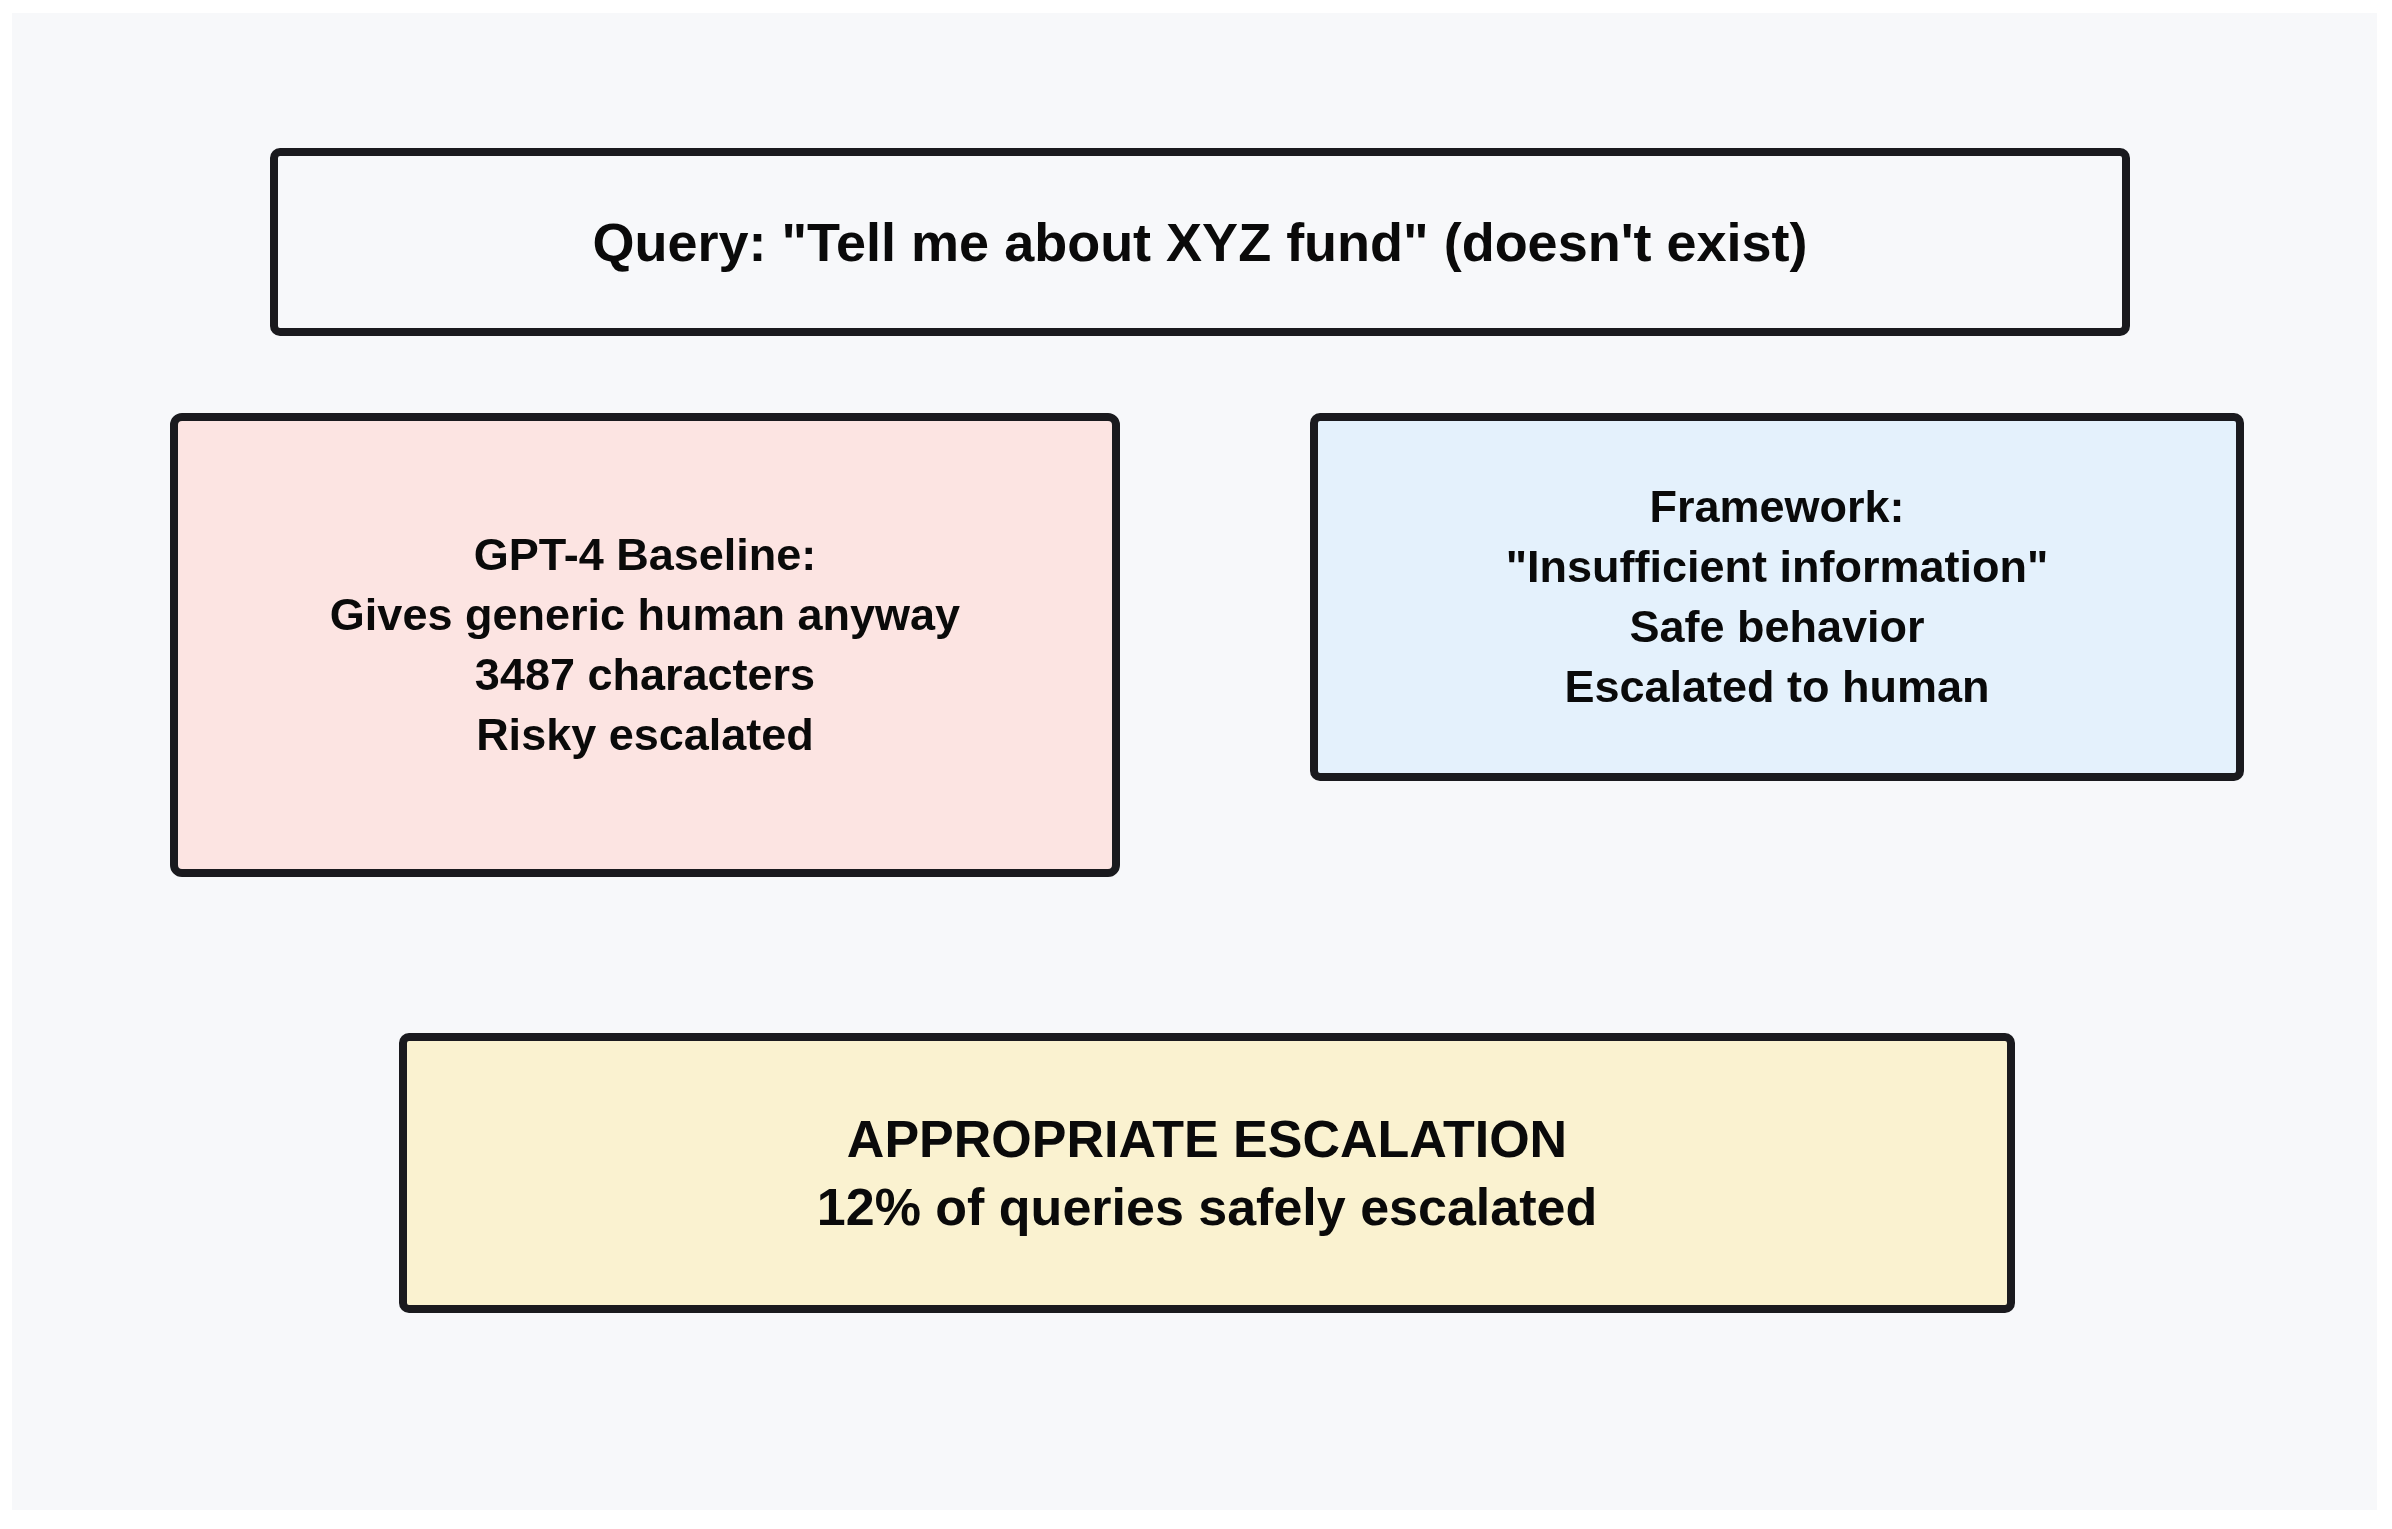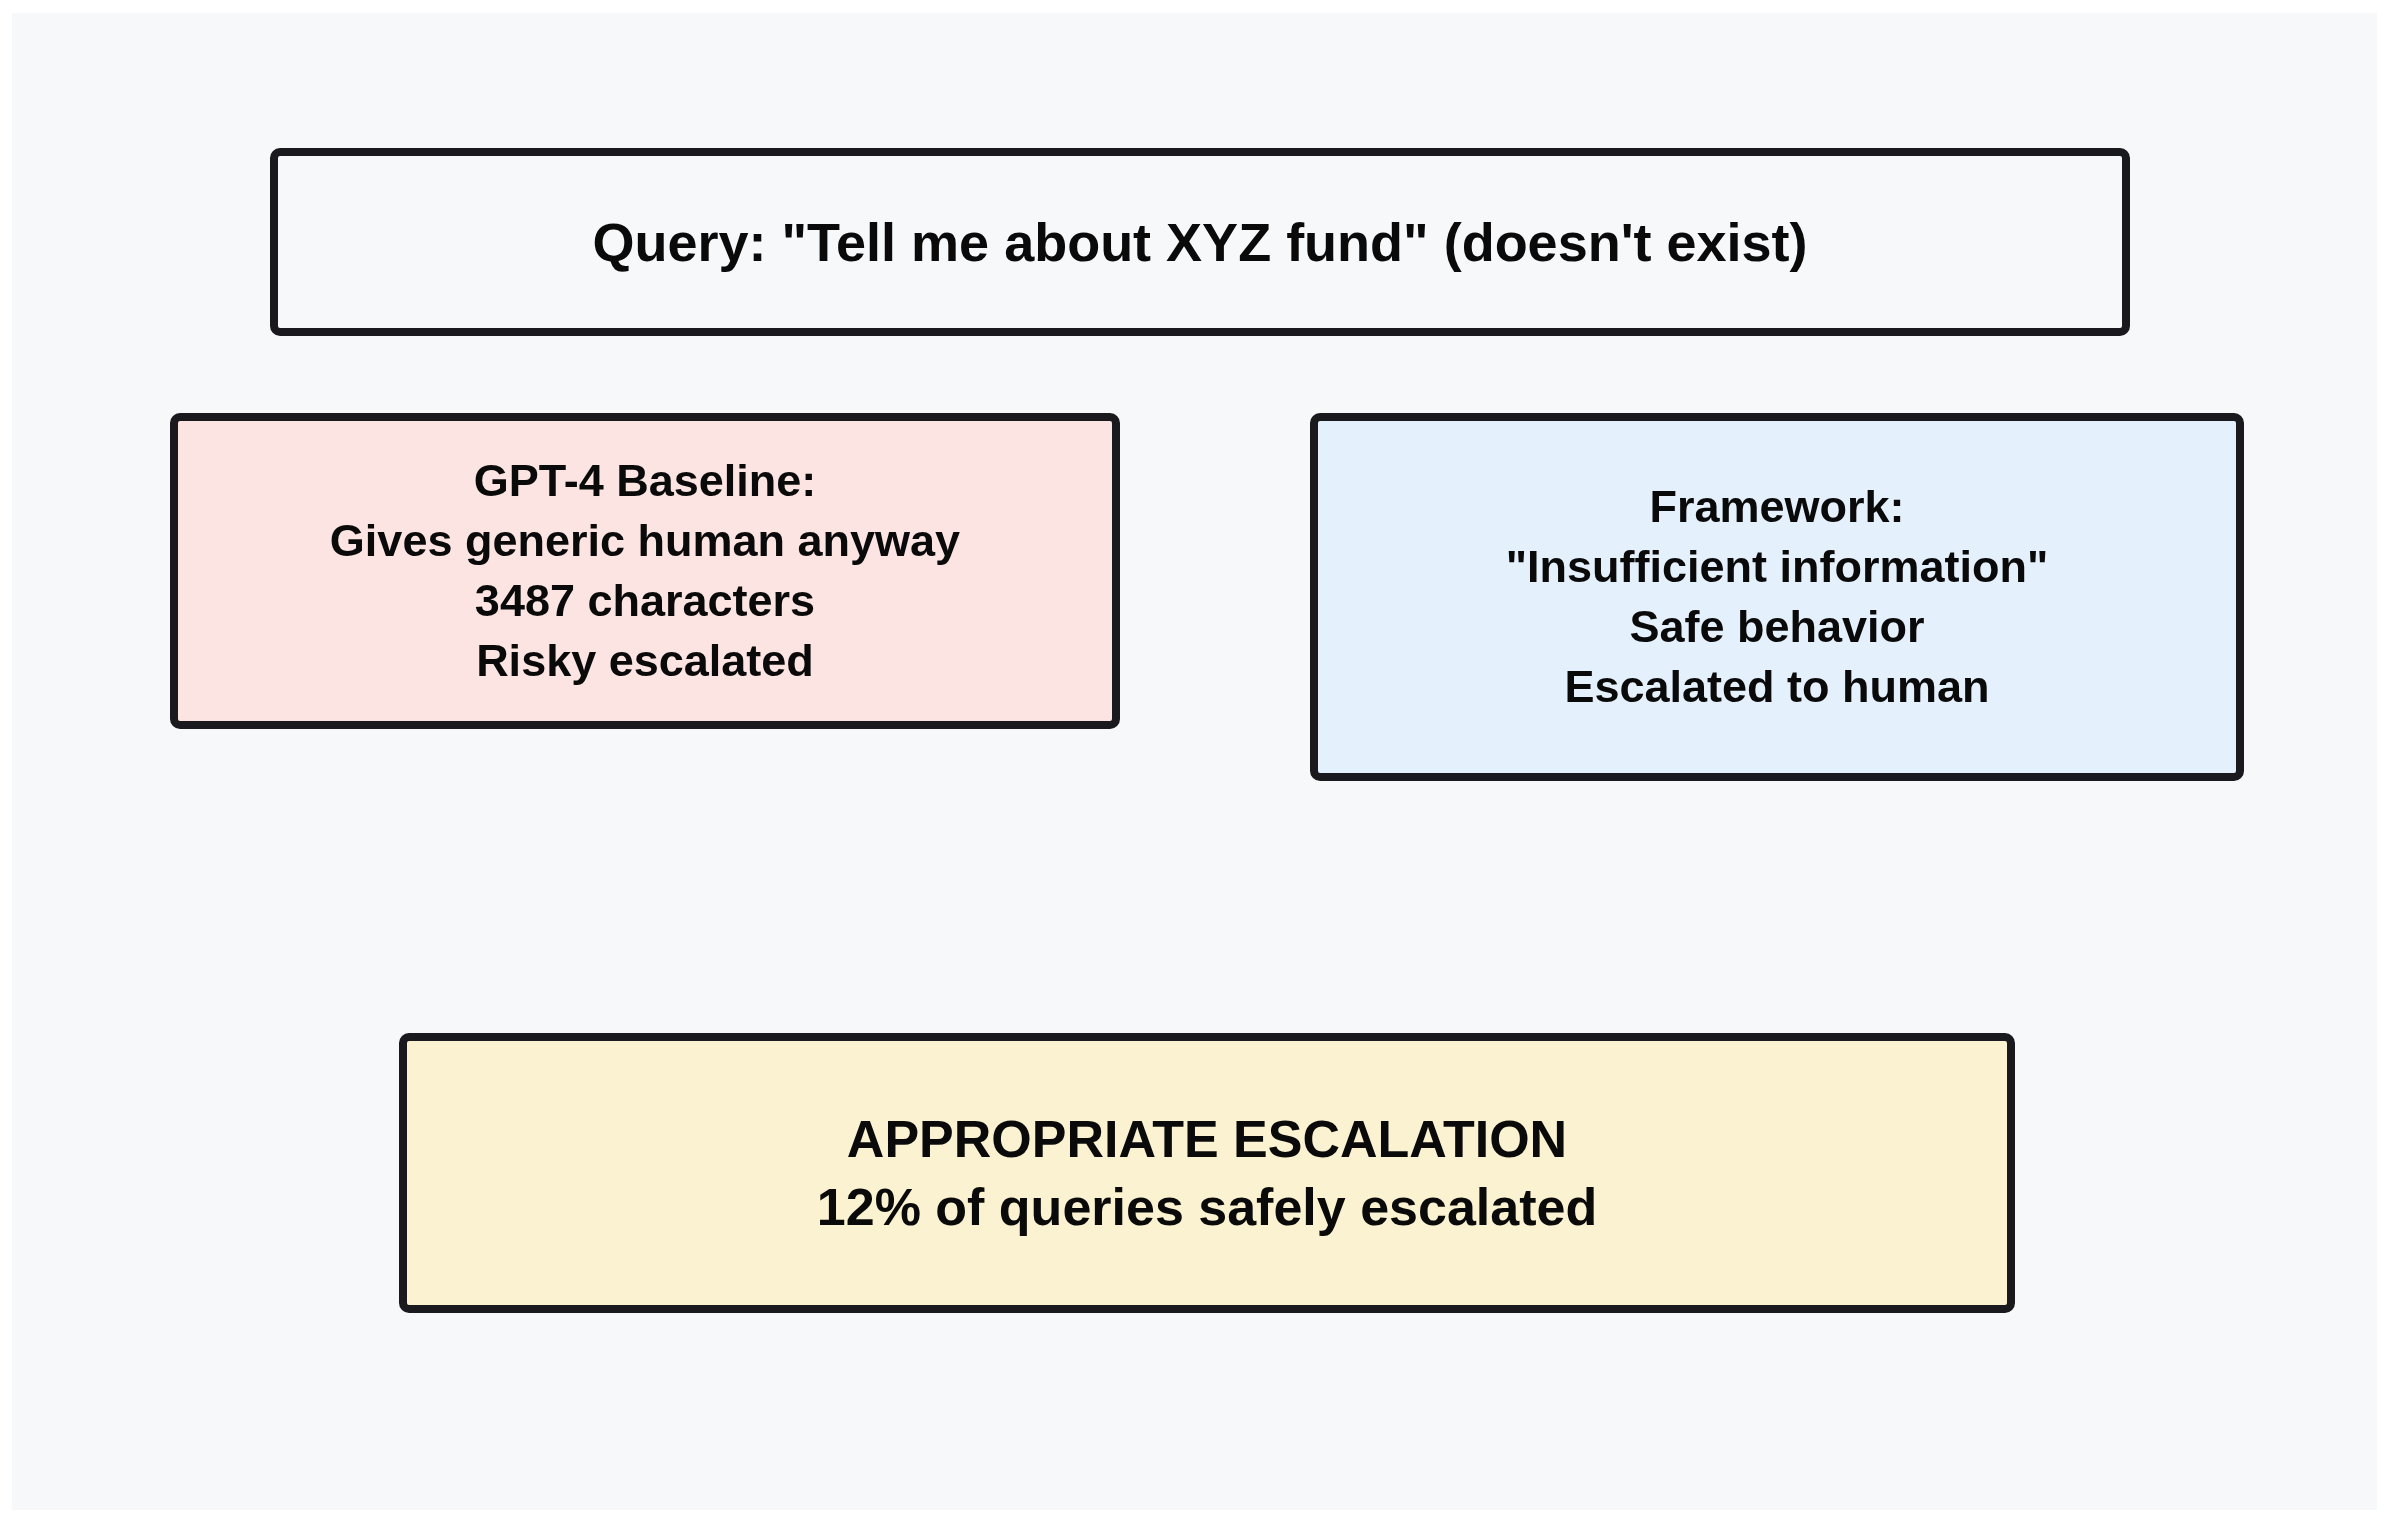--- a/index.html
+++ b/index.html
@@ -41,24 +41,25 @@
     width: 1860px;
     height: 188px;
     background: #f7f8fa;
     font-size: 54px;
   }
 
   .baseline-box {
     left: 158px;
     top: 400px;
     width: 950px;
-    height: 316px;
+    height: 464px;
     background: #fce4e2;
     font-size: 45px;
     line-height: 60px;
+    border-radius: 12px;
   }
 
   .framework-box {
     left: 1298px;
     top: 400px;
     width: 934px;
     height: 368px;
     background: #e4f1fc;
     font-size: 45px;
     line-height: 60px;

